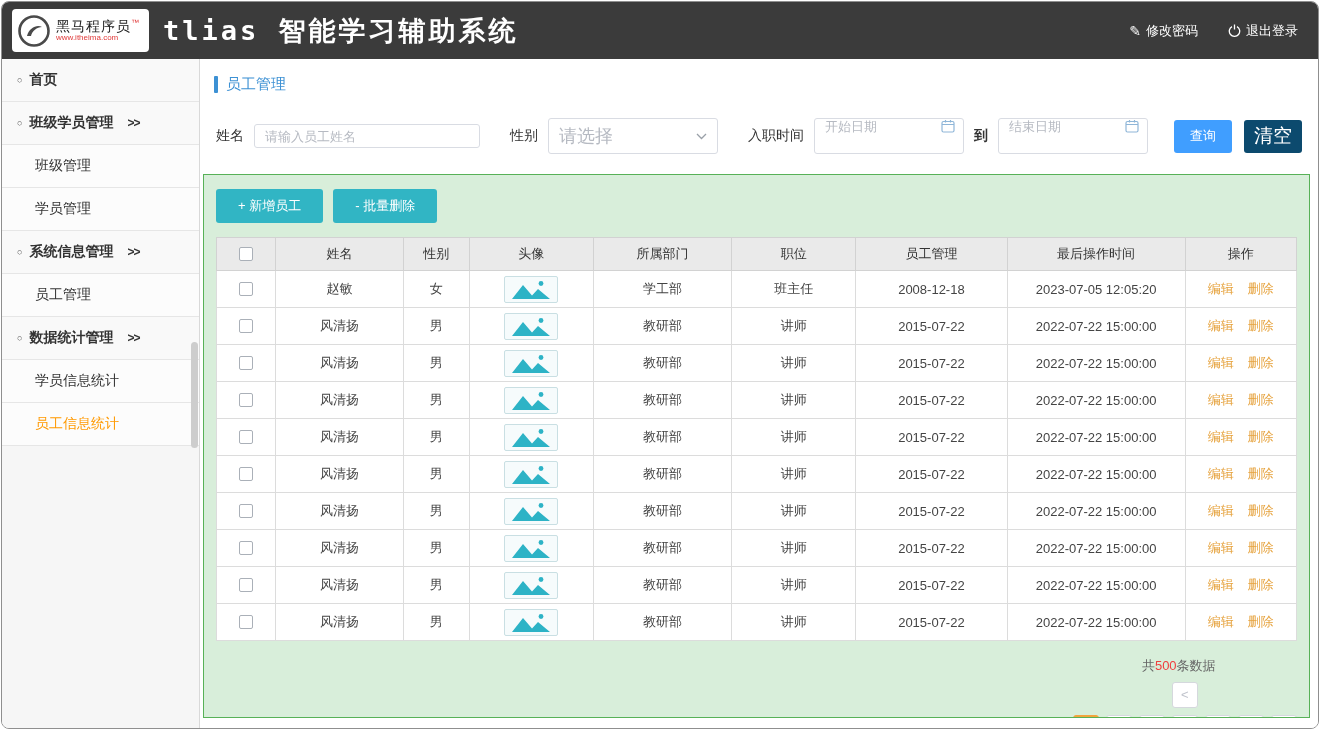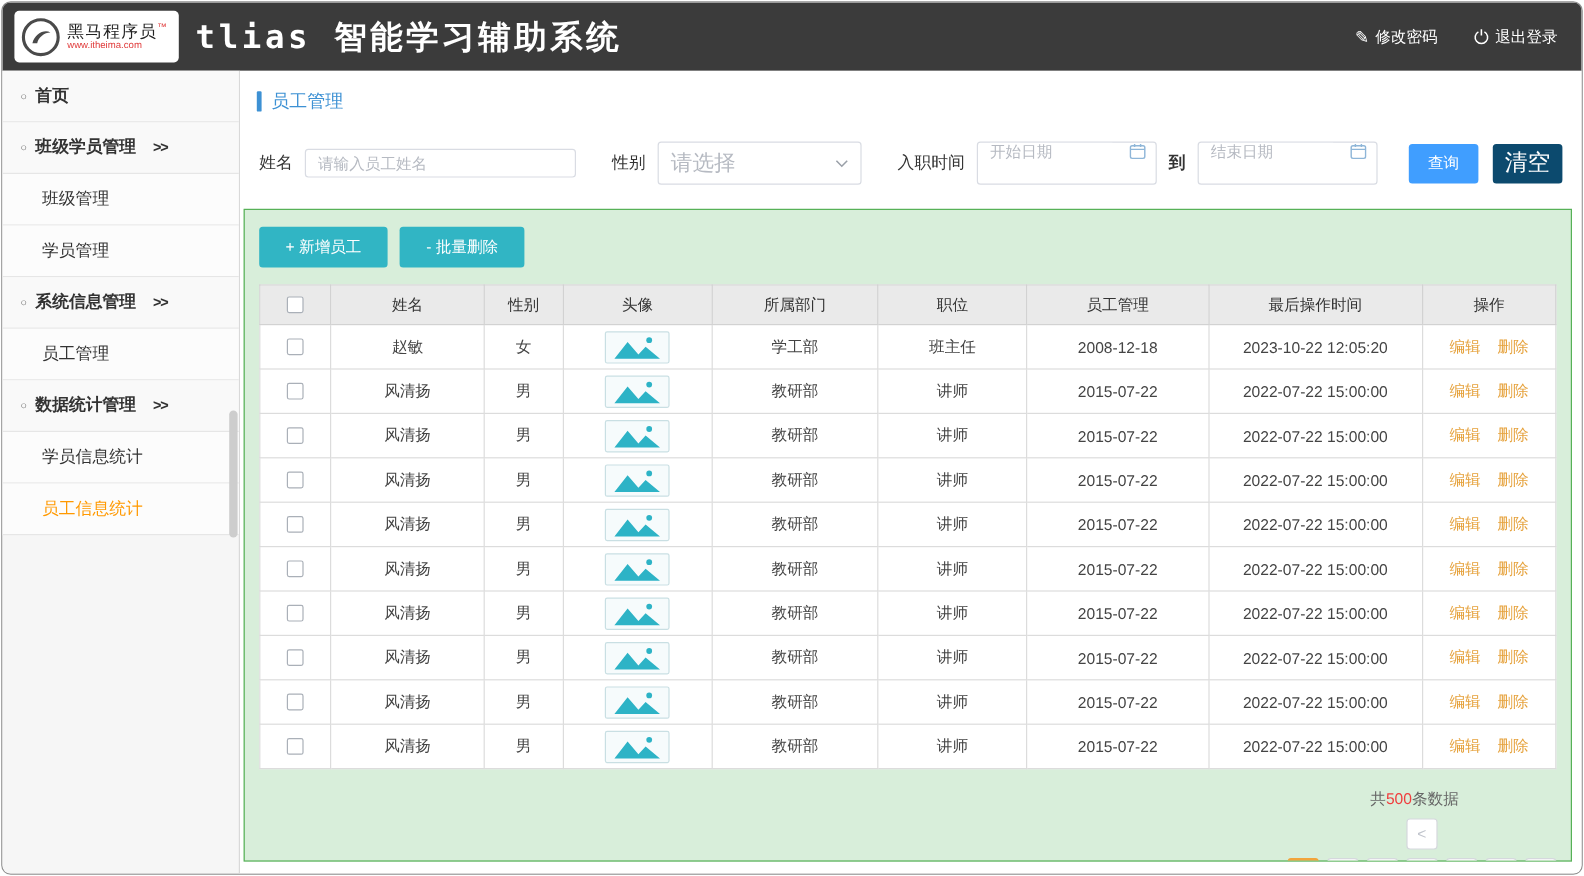--- a/index.html
+++ b/index.html
@@ -234,21 +234,21 @@
                   <div class="avatar-box">
                     <svg width="44" height="21" viewBox="0 0 44 21">
                       <circle cx="32" cy="4.5" r="2.4" fill="#2db3c6"></circle>
                       <path d="M3 20 L14 6 L23 16.5 L29 10 L41 20 Z" fill="#2db3c6"></path>
                     </svg>
                   </div>
                 </td>
                 <td>学工部</td>
                 <td>班主任</td>
                 <td>2008-12-18</td>
-                <td>2023-10-22 12:05:20</td>
+                <td>2023-07-05 12:05:20</td>
                 <td><span class="link">编辑</span><span class="link">删除</span></td>
               </tr>
               <tr>
                 <td>
                   <div class="checkbox"></div>
                 </td>
                 <td>风清扬</td>
                 <td>男</td>
                 <td>
                   <div class="avatar-box">

